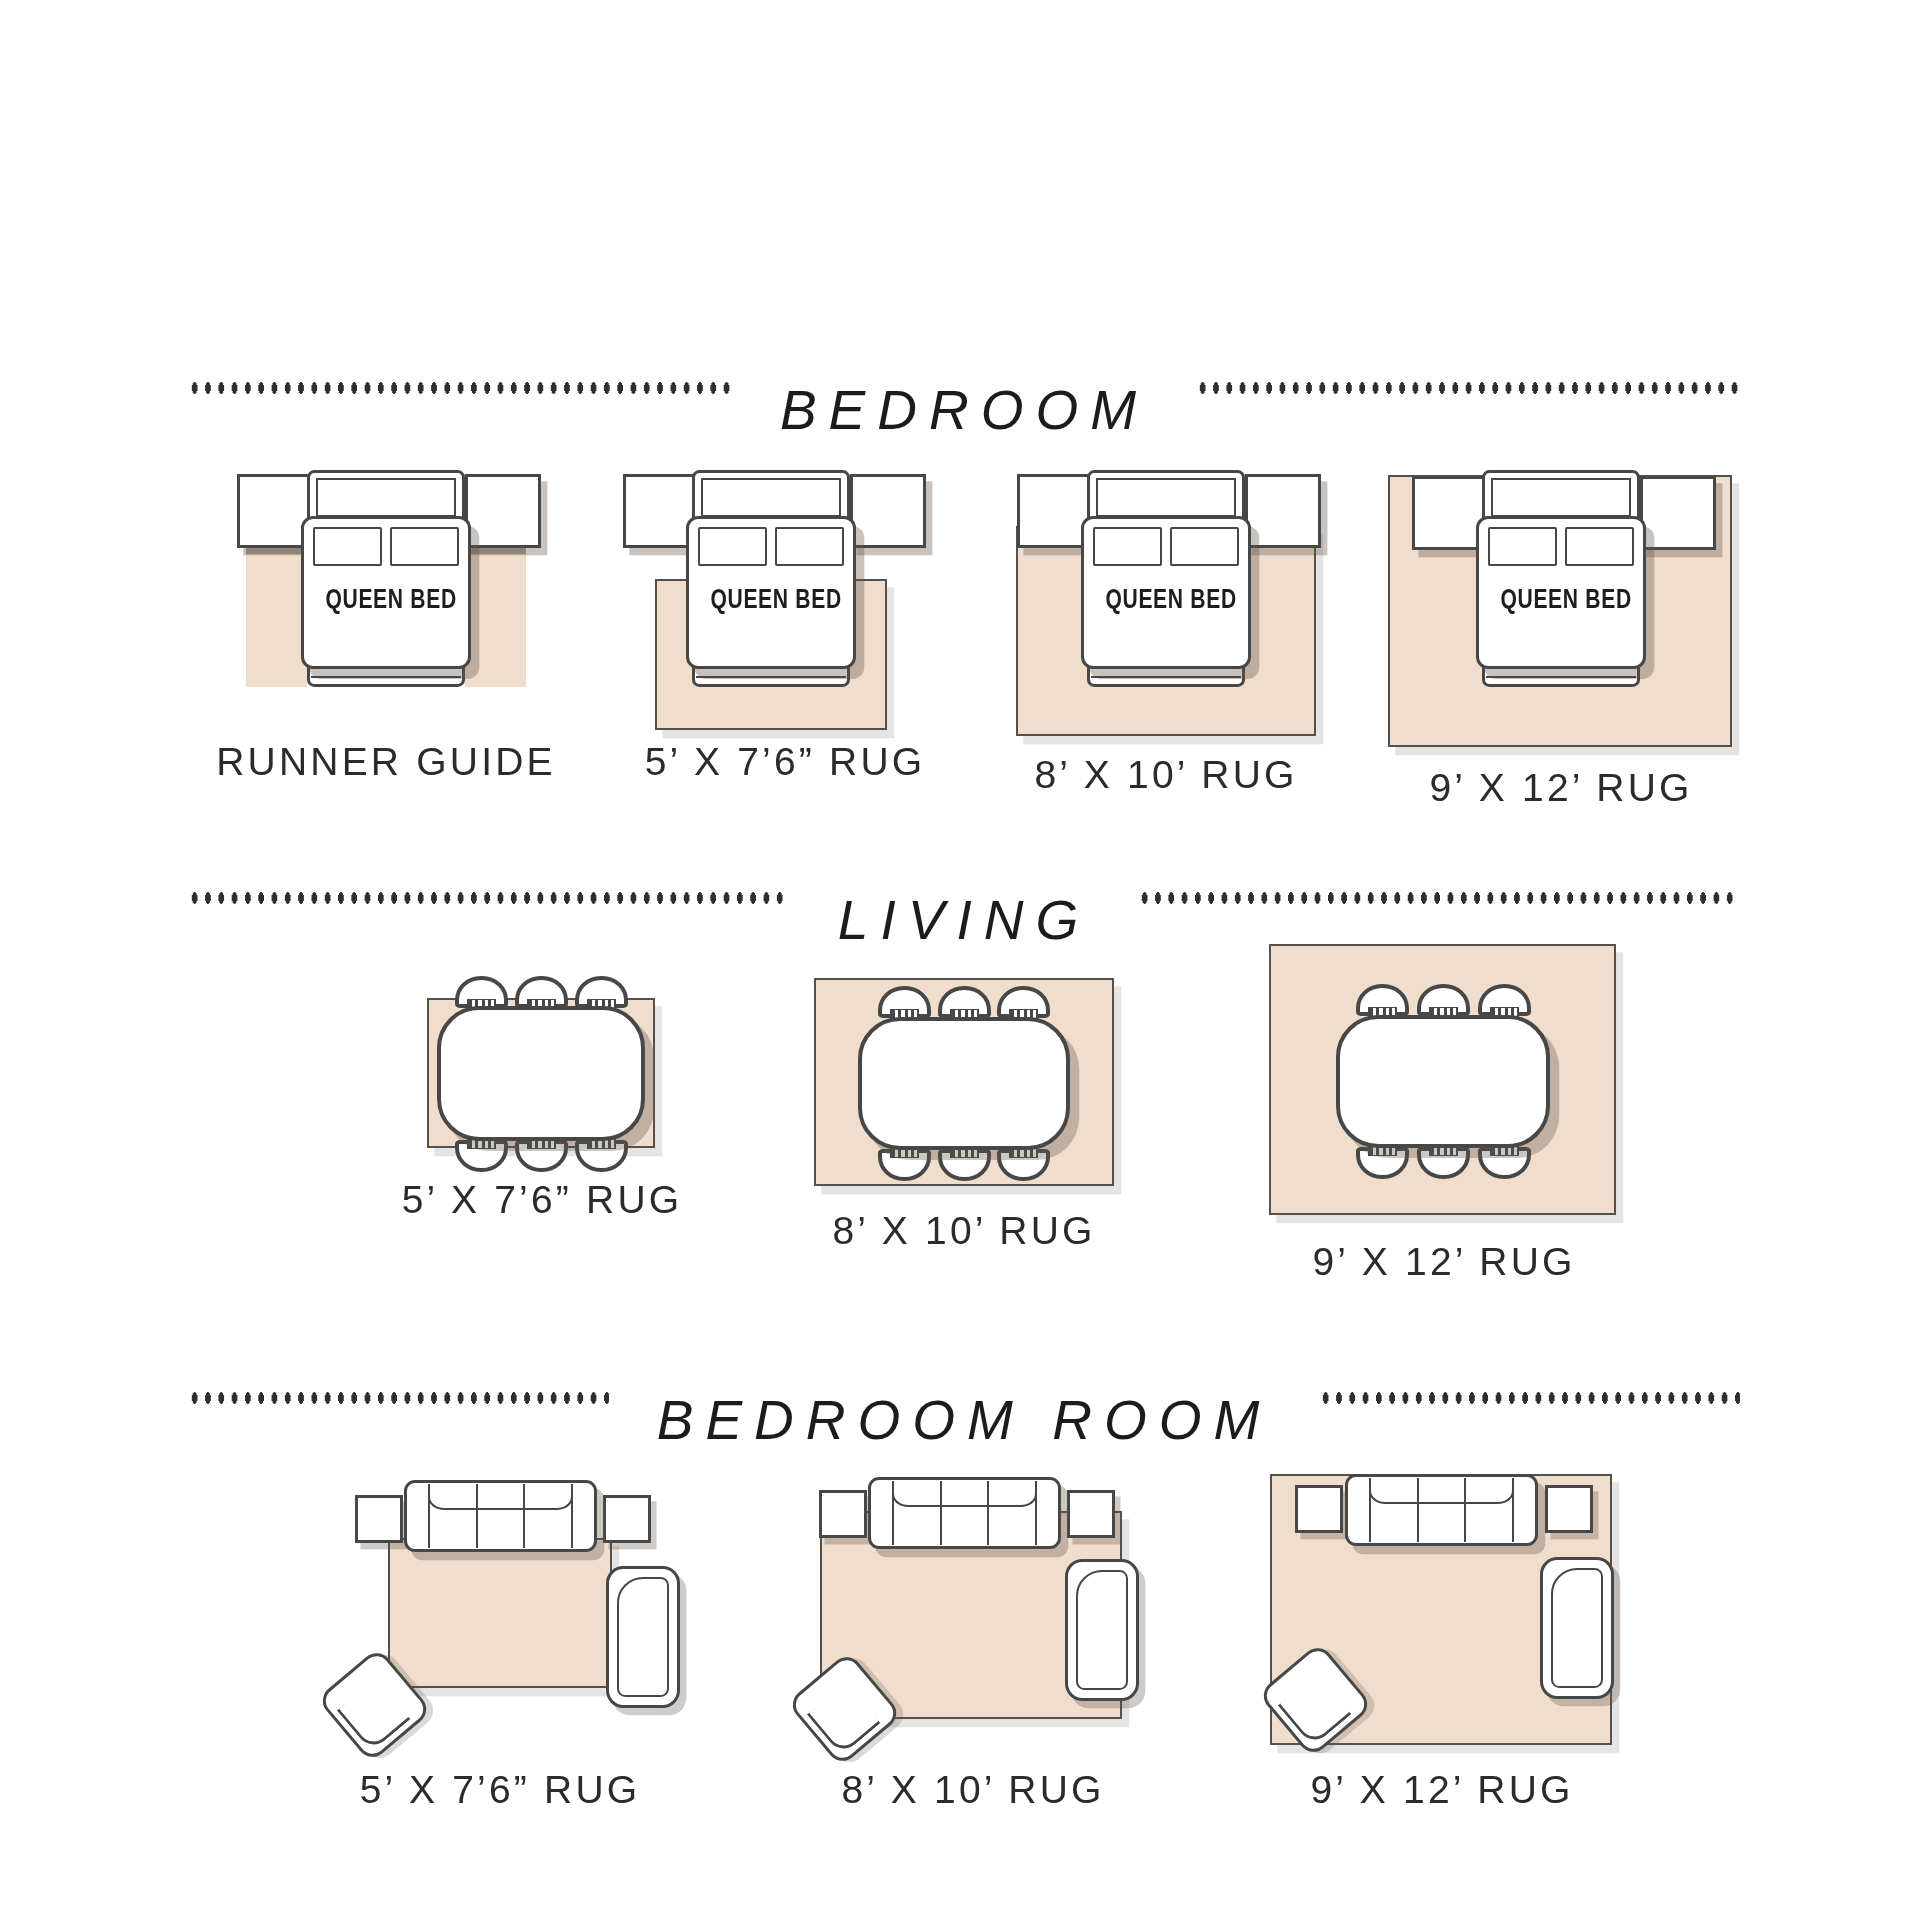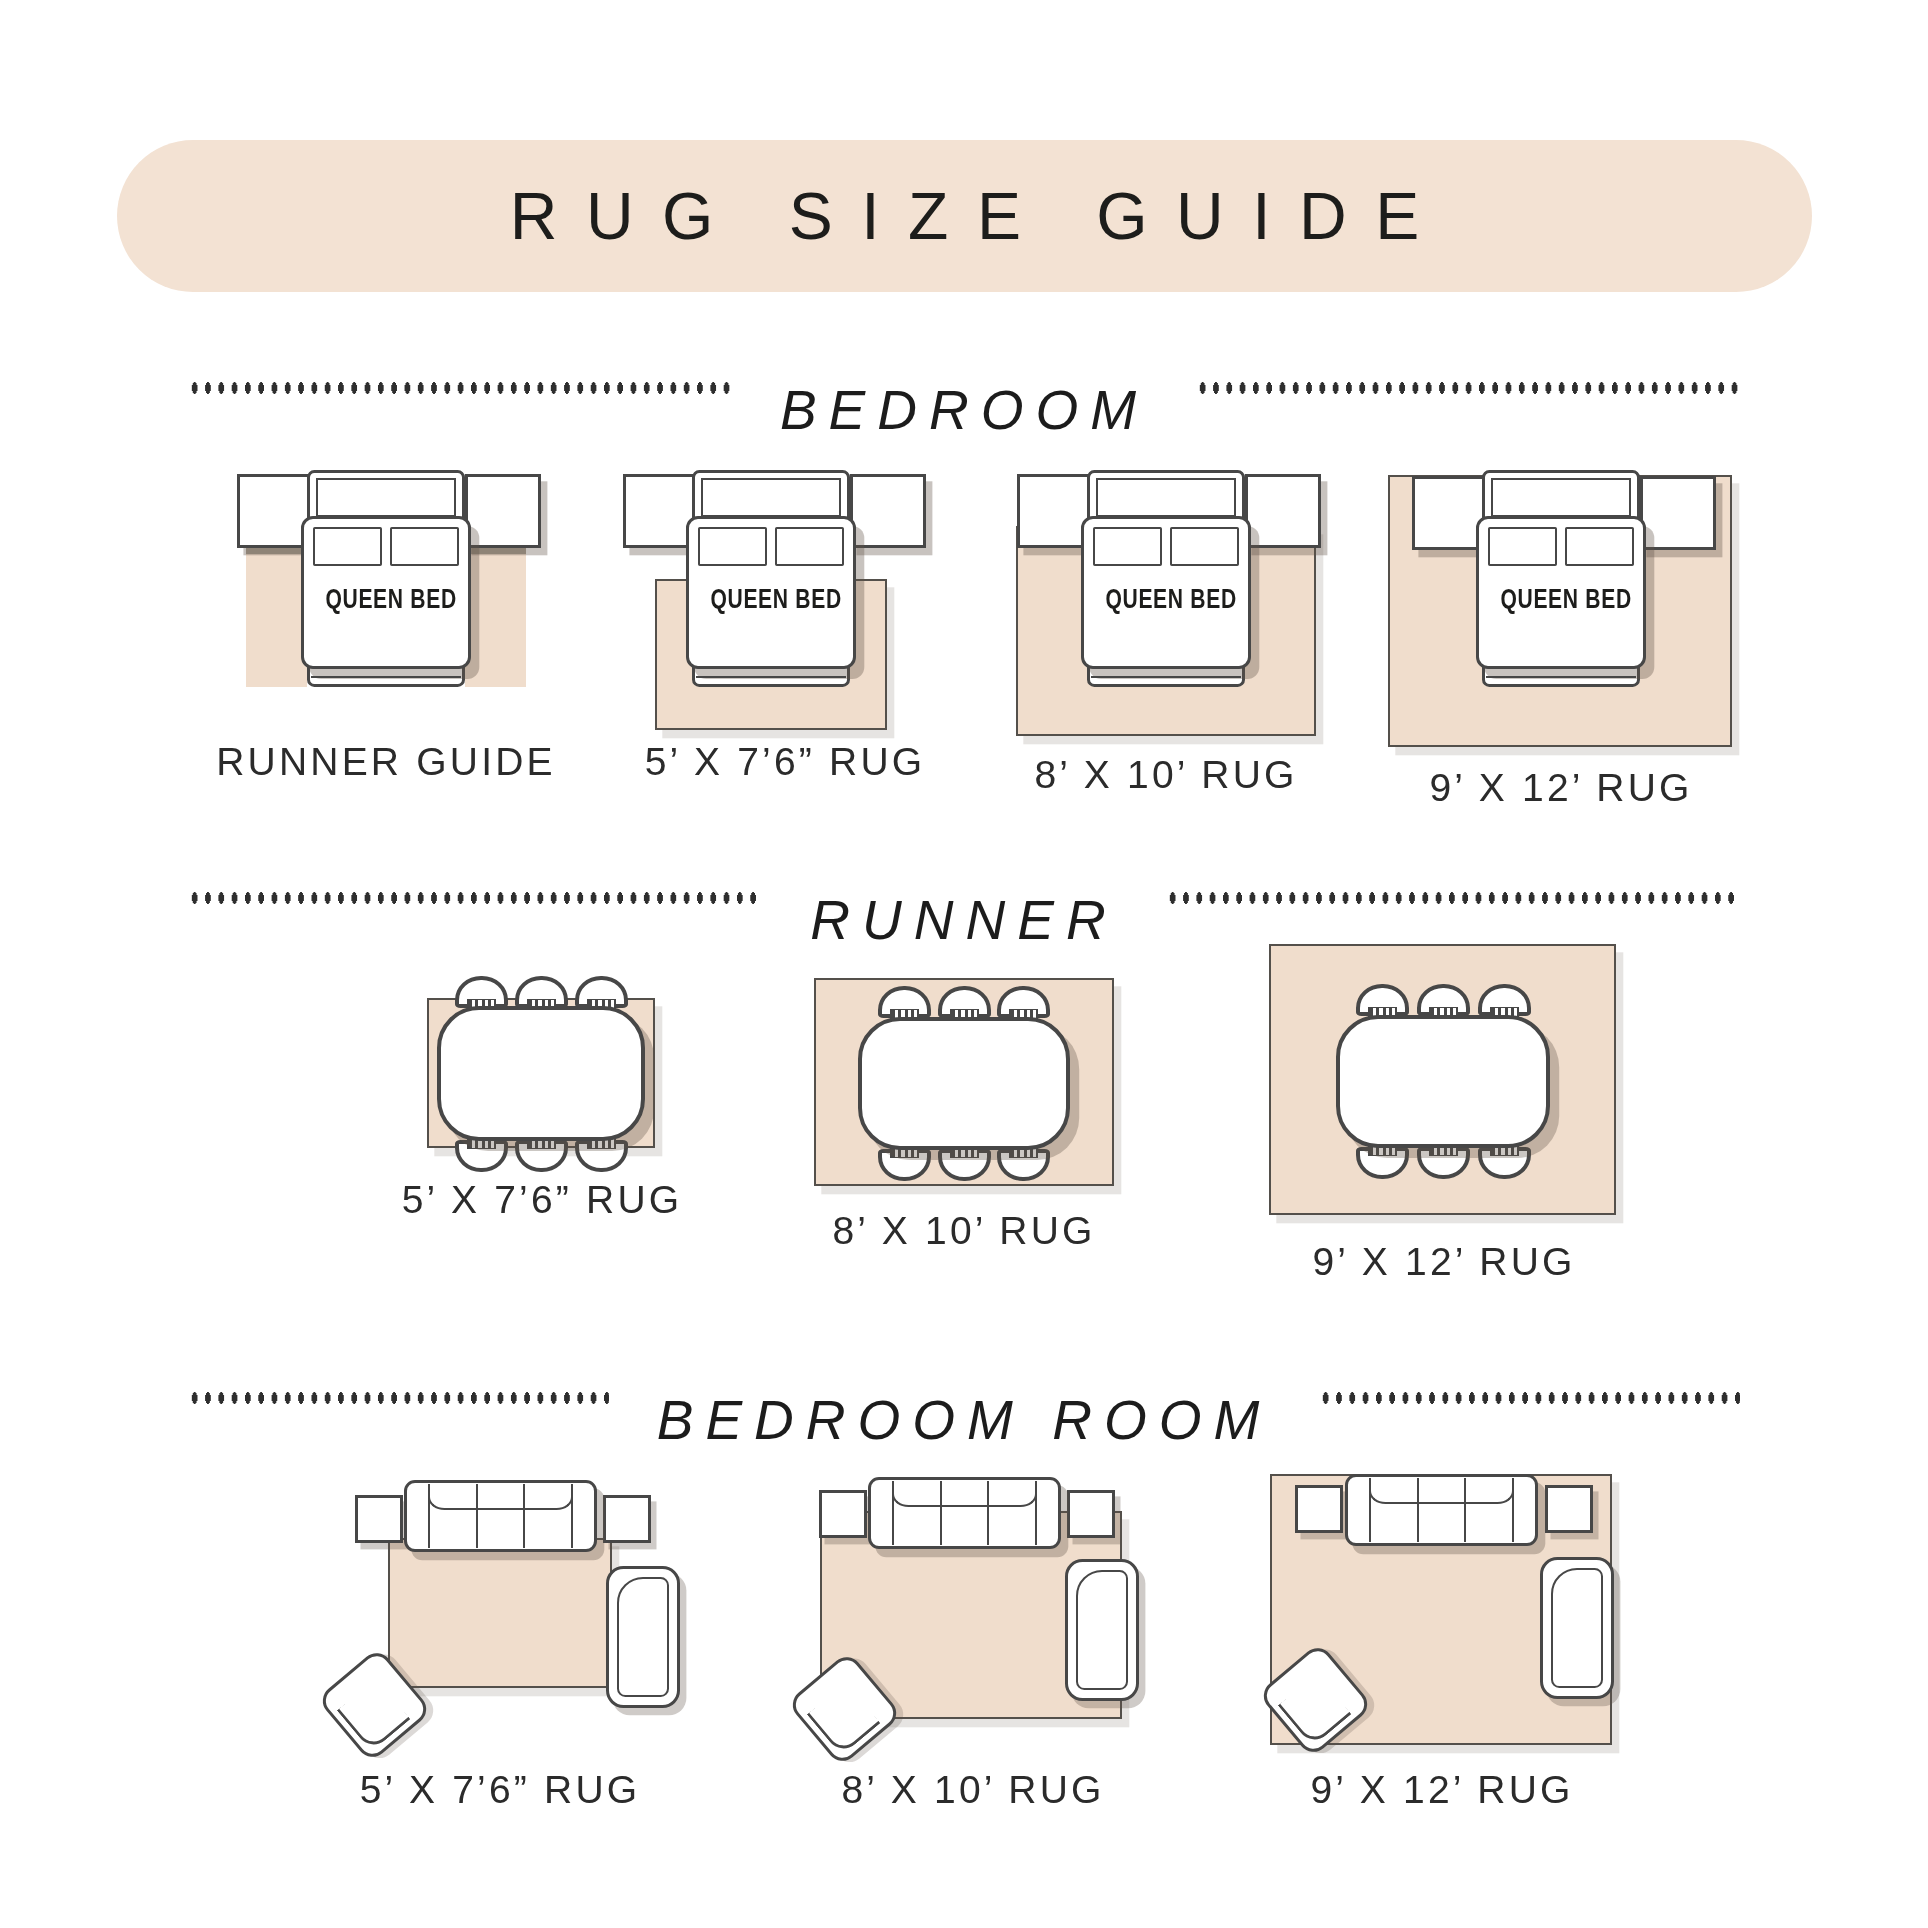--- a/index.html
+++ b/index.html
@@ -109,23 +109,20 @@
   .acc .backrest {
     position:absolute; left:8.3px; right:22px; top:22px; bottom:8.3px;
     border-left:3.7px solid #474747; border-bottom:3.7px solid #474747; border-bottom-left-radius:18.4px;
   }
 </style>
 </head>
 <body>
 
 <div id="canvas">
 
-  <div class="banner">
-    <div class="page-title">RUG SIZE GUIDE</div>
-  </div>
 
   <div class="section-head" style="top:356px">
     <div class="dots"></div>
     <div class="section-title">BEDROOM</div>
     <div class="dots"></div>
   </div>
 
   <div>
     <div class="runner" style="left:246px; top:520px; height:167px">
         <div class="shade"></div>
@@ -202,21 +199,21 @@
         </div>
         <div class="queen">QUEEN BED</div>
       </div>
       <div class="footline"></div>
     </div>
     <div class="scene-label" style="left:1561px; top:766px">9’ X 12’ RUG</div>
   </div>
 
   <div class="section-head" style="top:866px">
     <div class="dots"></div>
-    <div class="section-title">RUNNER</div>
+    <div class="section-title">LIVING</div>
     <div class="dots"></div>
   </div>
 
   <div>
     <div class="rug" style="left:427px; top:998px; width:224px; height:146px"></div>
     <div class="kchair" style="left:455px; top:976px">
         <div class="cap"></div>
         <div class="ribs"></div>
         <div class="cushion"></div>
       </div>

